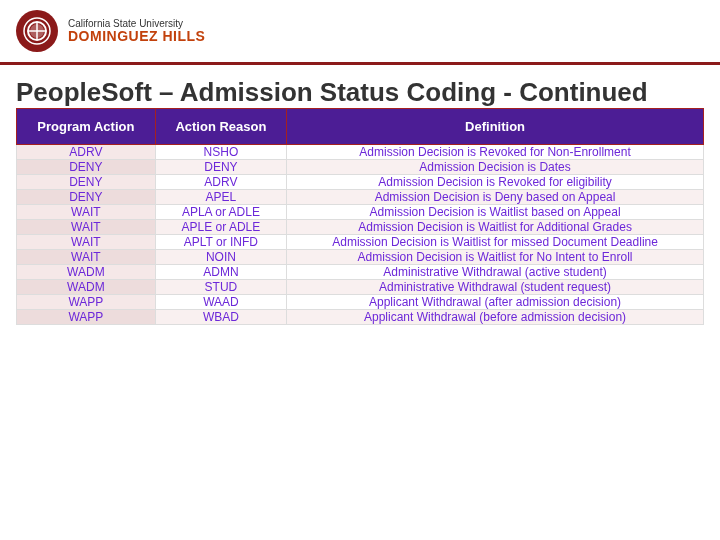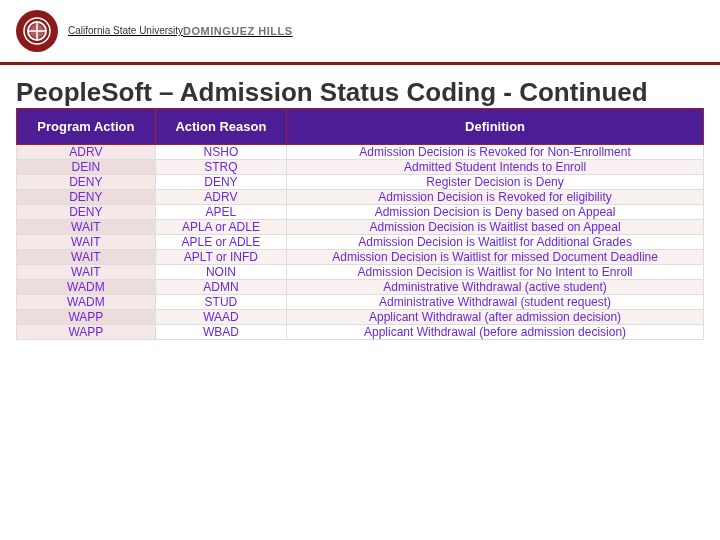--- a/index.html
+++ b/index.html
@@ -29,31 +29,31 @@
       justify-content: center;
       margin-right: 10px;
       flex-shrink: 0;
     }
     .logo-circle svg {
       width: 28px;
       height: 28px;
     }
     .logo-text {
       display: flex;
+      flex-direction: column;
       line-height: 1.1;
-      text-decoration: underline;
     }
     .logo-text .top-line {
       font-size: 10px;
       color: #333;
       font-weight: normal;
     }
     .logo-text .bottom-line {
-      font-size: 11px;
-      color: #737373;
+      font-size: 14px;
+      color: #c2410c;
       font-weight: 900;
       letter-spacing: 0.5px;
     }
 
     
     .page-title-bar {
       background: #fff;
       padding: 12px 16px 0 16px;
     }
     .page-title-bar h1 {
@@ -142,28 +142,23 @@
         <th>Definition</th>
       </tr>
     </thead>
     <tbody id="table-body">
     <tr>
           <td>ADRV</td>
           <td>NSHO</td>
           <td>Admission Decision is Revoked for Non-Enrollment</td>
         </tr>
         <tr>
-          <td>DEIN</td>
-          <td>STRQ</td>
-          <td>Admitted Student Intends to Enroll</td>
-        </tr>
-        <tr>
-          <td>DENY</td>
-          <td>DENY</td>
-          <td>Register Decision is Deny</td>
+          <td>DENY</td>
+          <td>DENY</td>
+          <td>Admission Decision is Dates</td>
         </tr>
         <tr>
           <td>DENY</td>
           <td>ADRV</td>
           <td>Admission Decision is Revoked for eligibility</td>
         </tr>
         <tr>
           <td>DENY</td>
           <td>APEL</td>
           <td>Admission Decision is Deny based on Appeal</td>

